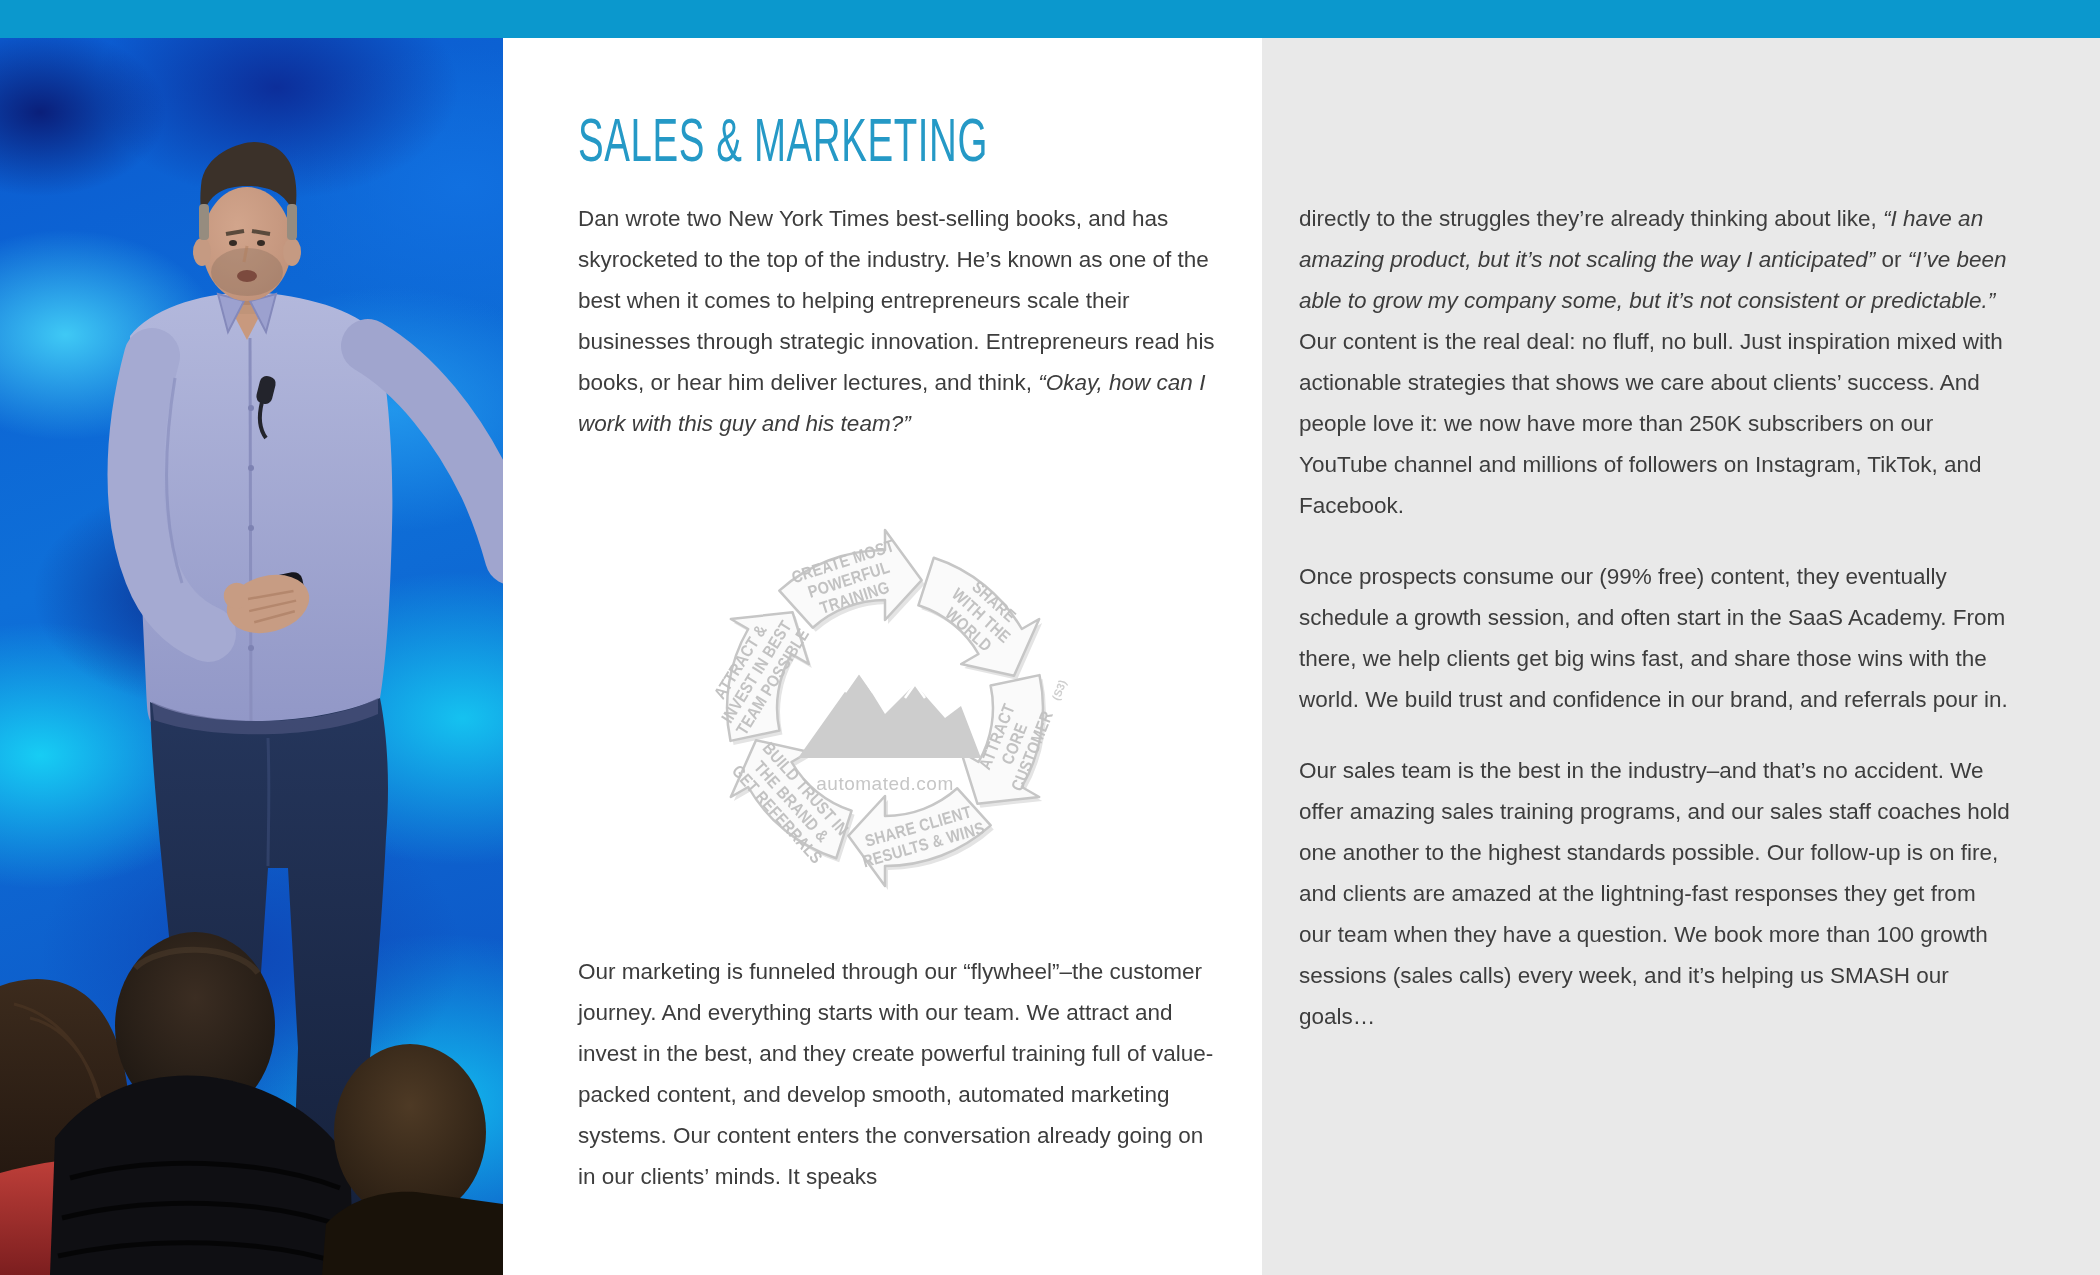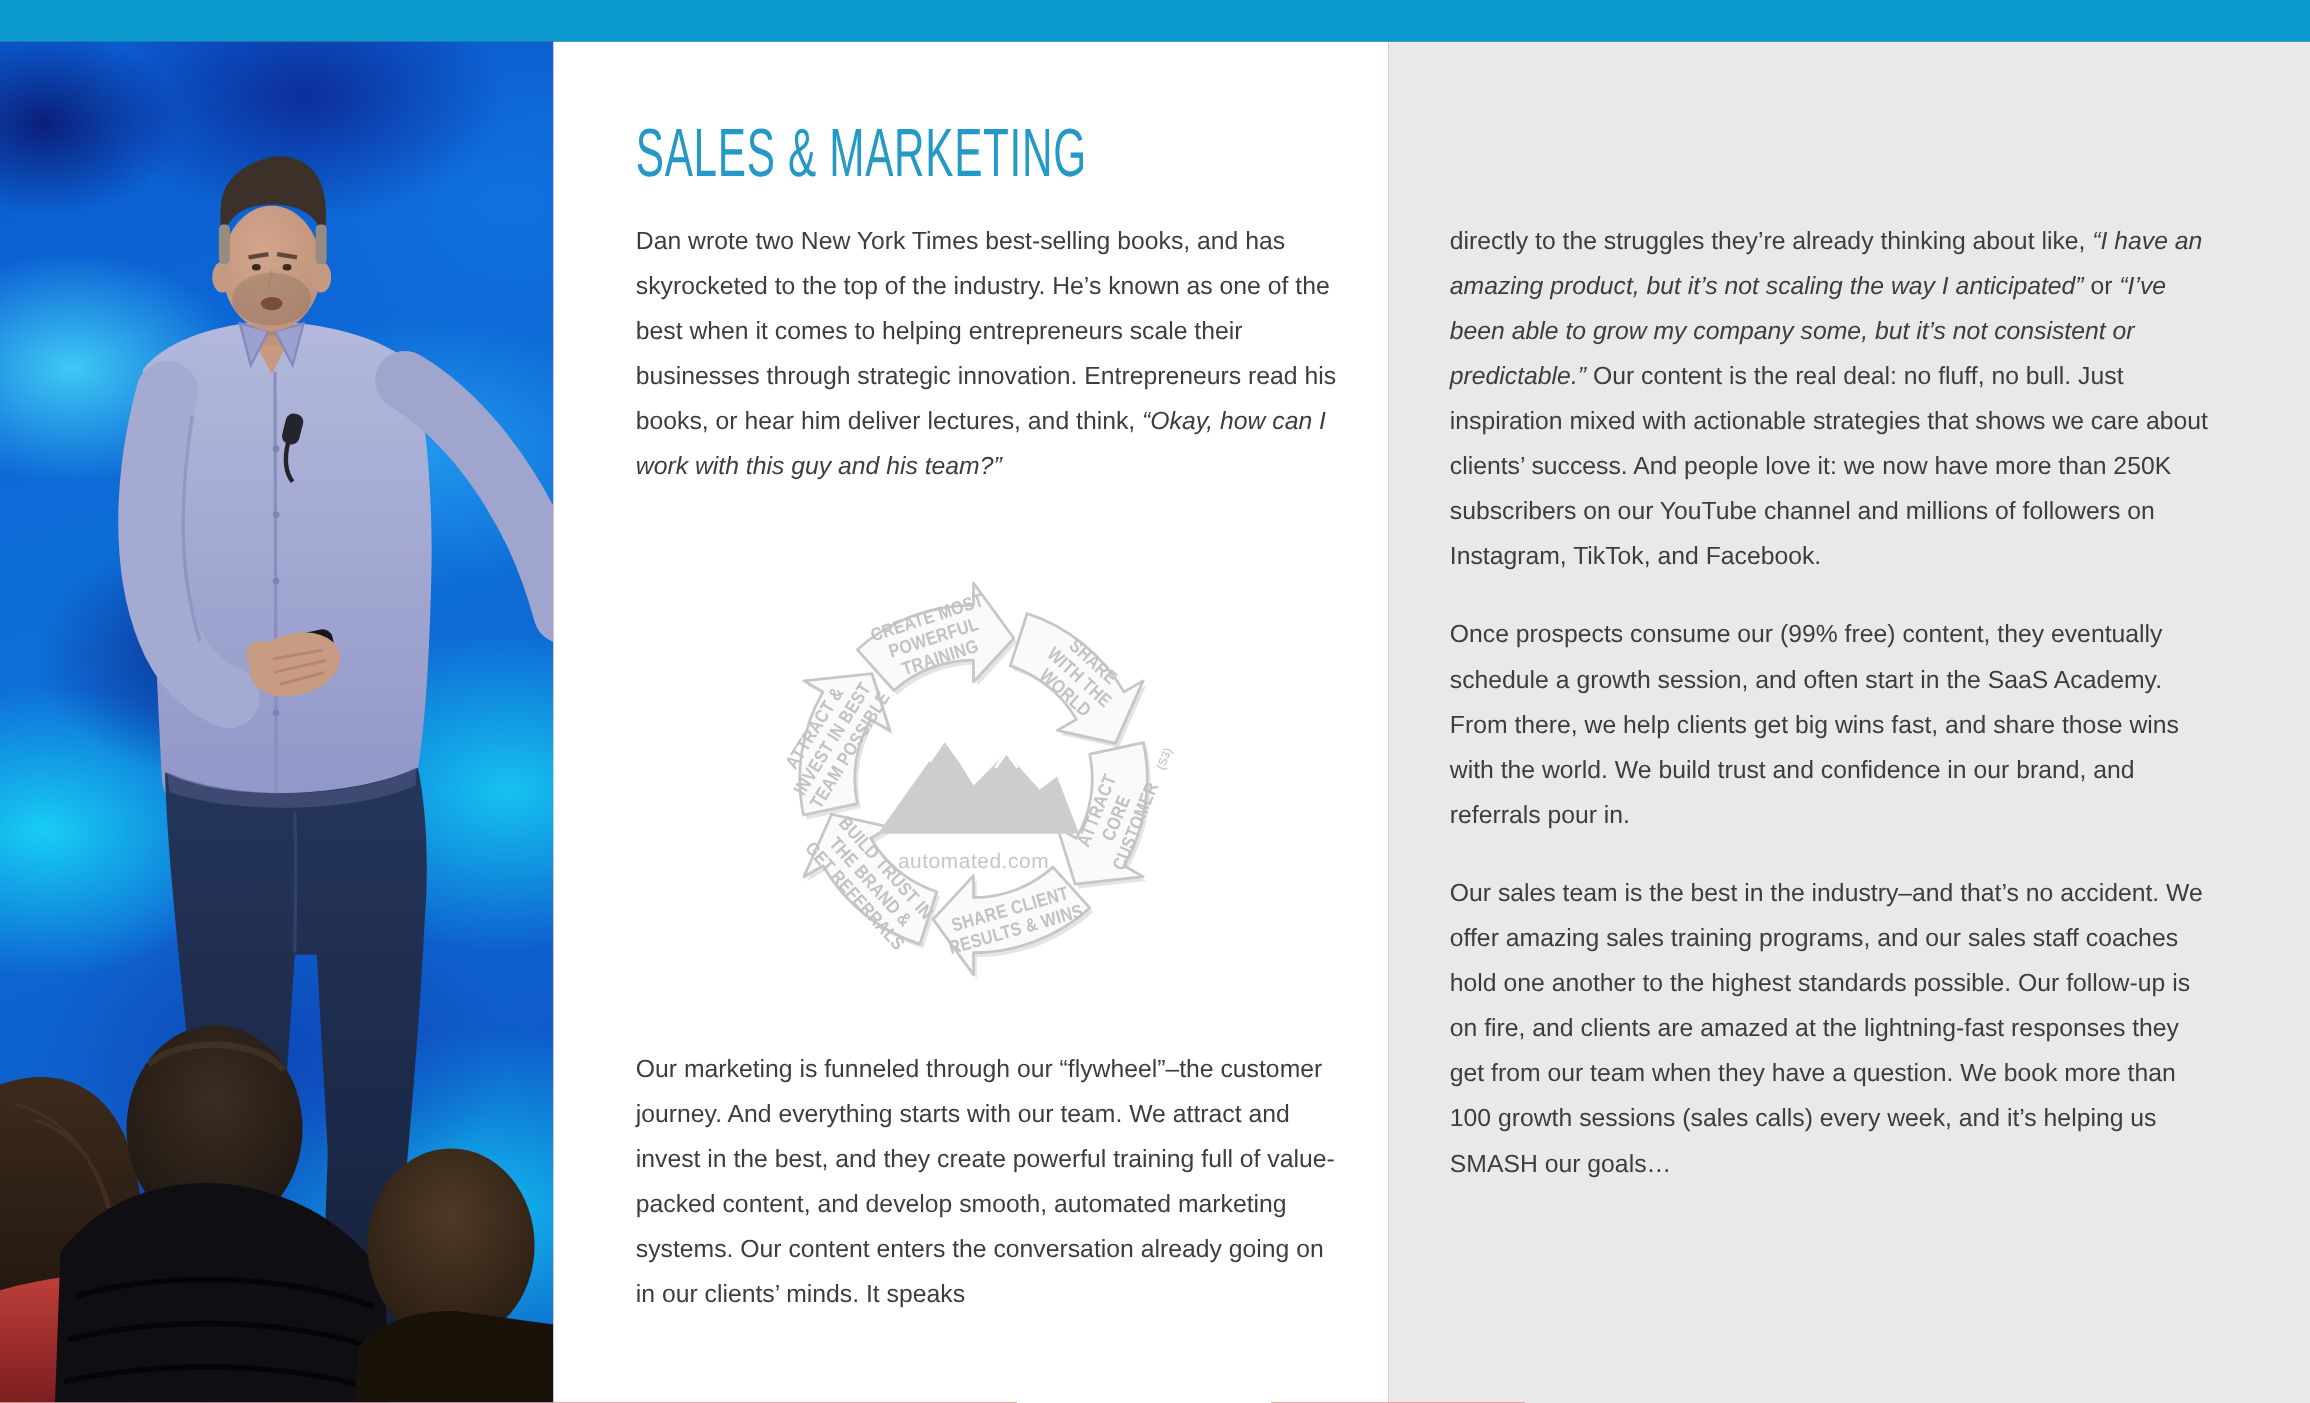--- a/index.html
+++ b/index.html
@@ -1,16 +1,16 @@
 <!DOCTYPE html>
 <html><head>
 <meta charset="utf-8">
 <style>
   html,body{margin:0;padding:0;background:#ffffff;}
-  .page{position:relative;width:2100px;height:1275px;background:#b91c1c;overflow:hidden;
+  .page{position:relative;width:2100px;height:1275px;background:#c4b5fd;overflow:hidden;
         font-family:"Liberation Sans",sans-serif;}
   
   .topbar{position:absolute;left:0;top:0;width:2100px;height:38px;background:#0b98cd;}
   
   .photo{position:absolute;left:0;top:38px;width:503px;height:1237px;overflow:hidden;
     background:
       radial-gradient(180px 120px at 8% 6%, #0a1f7a 0%, rgba(10,31,122,0) 70%),
       radial-gradient(260px 160px at 55% 4%, #0c2e9a 0%, rgba(12,46,154,0) 70%),
       radial-gradient(300px 200px at 92% 12%, #1170e0 0%, rgba(17,112,224,0) 70%),
       radial-gradient(220px 150px at 13% 24%, #3fc9f5 0%, rgba(63,201,245,0) 70%),
@@ -37,21 +37,21 @@
   .flywheel svg{position:absolute;left:0;top:0;}
   .fl{position:absolute;color:#c2c2c2;font-weight:bold;font-size:17px;line-height:1.13;
       text-align:center;transform:translate(-50%,-50%) rotate(var(--r)) scaleX(.85);
       letter-spacing:.3px;}
   .fl-note{position:absolute;color:#cfcfcf;font-weight:bold;font-size:11px;
       transform:translate(-50%,-50%) rotate(var(--r));}
   .fl-domain{position:absolute;left:222px;top:318px;transform:translate(-50%,-50%);
       color:#c6c6c6;font-size:19px;letter-spacing:.5px;}
   
   .col-right{position:absolute;left:1262px;top:38px;width:838px;height:1237px;background:#e9e9e9;
-      box-sizing:border-box;padding:160px 90px 0 56px;}
+      box-sizing:border-box;padding:160px 90px 0 37px;}
   .col-right .para{margin:0 0 30px 0;}
 </style>
 </head>
 <body>
 
 <div class="page">
 
   <div class="topbar" style="background: rgb(11, 152, 205);"></div>
 
   <div class="photo">

